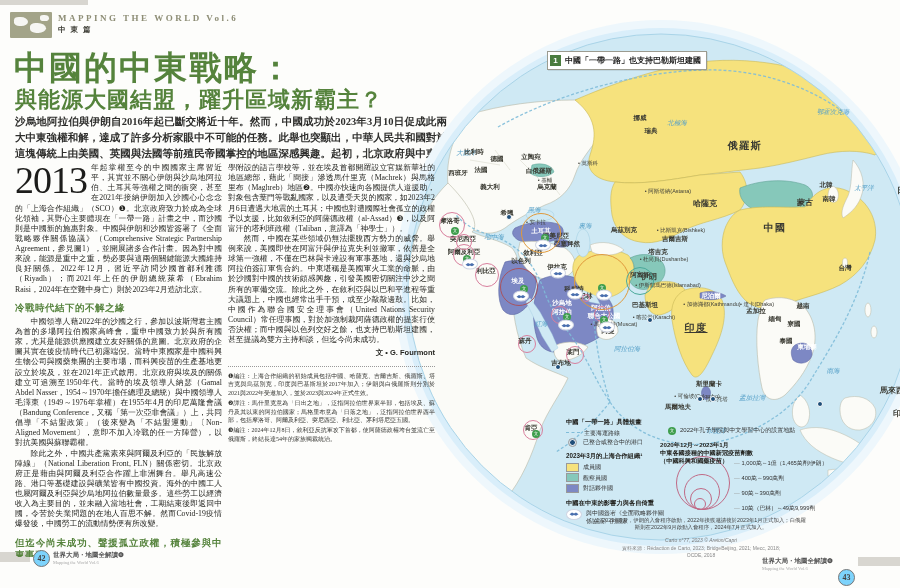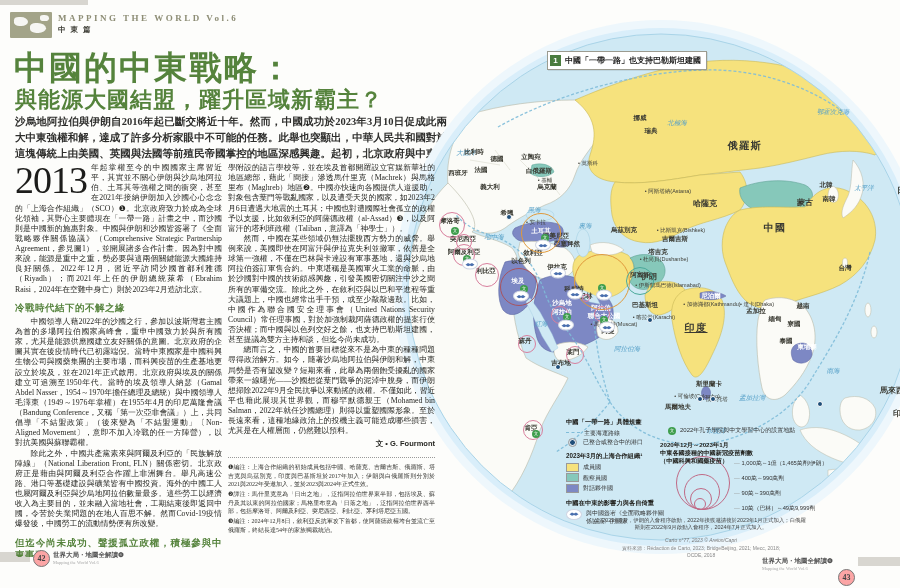--- a/index.html
+++ b/index.html
@@ -24,21 +24,21 @@
   #col2{left:228px;height:410px;}
   .col p{margin:0;}
   .col p.ind{text-indent:2em;}
   .dropcap{float:left;font-size:38px;line-height:.82;padding:2px 4px 0 0;font-weight:400;color:#1d1d1b;letter-spacing:-1px;}
   .subhead{margin:7px 0 3px 0;font-size:9.5px;font-weight:bold;color:#55833c;letter-spacing:.5px;}
   #byline{text-align:right;font-family:"Liberation Sans",sans-serif;font-weight:bold;font-size:7.5px;margin-top:3px;}
   #fn-divider{border-top:1px dotted #999;margin:8px 0 5px 0;}
   #footnotes p{margin:0 0 2px 0;font-size:6px;line-height:1.4;text-align:justify;color:#33332f;}
   
   .pagenum{position:absolute;width:15px;height:15px;border:1.4px double #777;border-radius:50%;
-           text-align:center;font-size:8px;line-height:15px;font-weight:bold;color:#444;background:#fca5a5;z-index:6;}
+           text-align:center;font-size:8px;line-height:15px;font-weight:bold;color:#444;background:#7dd3fc;z-index:6;}
   .footer-title{position:absolute;font-size:6.5px;font-weight:bold;color:#555;white-space:nowrap;z-index:6;}
   .footer-sub{position:absolute;font-size:4.5px;color:#aaa;white-space:nowrap;z-index:6;}
   
   #map-svg{position:absolute;left:0;top:0;z-index:1;}
   #map-overlay{position:absolute;left:0;top:0;width:900px;height:588px;z-index:2;pointer-events:none;}
   .mlabel{position:absolute;transform:translate(-50%,-50%);white-space:nowrap;
           font-family:"Liberation Sans","DejaVu Sans",sans-serif;}
   .ml-s{color:#56a0c8;font-style:italic;font-size:6.5px;}
   .ml-c{color:#3a3a32;font-weight:bold;font-size:6.5px;}
   .ml-m{color:#3a3a32;font-weight:bold;font-size:8px;margin-left:48px;}
@@ -417,21 +417,20 @@
     <div class="subhead">冷戰時代結下的不解之緣</div>
     <p class="ind">中國領導人藉2022年的沙國之行，參加以波斯灣君主國為首的多場阿拉伯國家高峰會，重申中國致力於與所有國家，尤其是能源供應國建立友好關係的意圖。北京政府的企圖其實在後疫情時代已初露端倪。當時中東國家是中國科興生物公司與國藥集團的主要市場，而科興疫苗的生產基地更設立於埃及，並在2021年正式啟用。北京政府與埃及的關係建立可追溯至1950年代。當時的埃及領導人納瑟（Gamal Abdel Nasser，1954～1970年擔任總理及總統）與中國領導人毛澤東（1949～1976年掌權）在1955年4月的印尼萬隆會議（Bandung Conference，又稱「第一次亞非會議」）上，共同倡導「不結盟政策」（後來變為「不結盟運動」〔Non-Aligned Movement〕，意即不加入冷戰的任一方陣營），以對抗美國與蘇聯霸權。</p>
     <p class="ind">除此之外，中國共產黨素來與阿爾及利亞的「民族解放陣線」（National Liberation Front, FLN）關係密切。北京政府正是藉由與阿爾及利亞合作躍上非洲舞台。舉凡高速公路、港口等基礎建設與礦業皆有中國投資。海外的中國工人也屬阿爾及利亞與沙烏地阿拉伯數量最多。這些勞工以經濟收入為主要目的，並未融入當地社會，工期結束後即返回中國，令苦於失業問題的在地人百思不解。然而Covid-19疫情爆發後，中國勞工的流動情勢便有所改變。</p>
     <div class="subhead">但迄今尚未成功、聲援孤立政權，積極參與中東事務</div>
 
   </div>
 
   <div class="col" id="col2">
     <p>學附設的語言學校等，並在埃及首都開羅設立官媒新華社的地區總部，藉此「間接」滲透馬什里克（Machrek）與馬格里布（Maghreb）地區❷。中國亦快速向各國提供人道援助，對象包含葉門等戰亂國家，以及遭受天災的國家，如2023年2月6日遭遇大地震的土耳其；中國也對遭國際社會孤立的政權予以支援，比如敘利亞的阿薩德政權（al-Assad）❸，以及阿富汗的塔利班政權（Taliban，意譯為「神學士」）。</p>
     <p class="ind">然而，中國在某些領域仍無法擺脫西方勢力的威脅。舉例來說，美國即使在阿富汗與伊拉克失利並撤軍，依舊是全球第一強權，不僅在巴林與卡達設有軍事基地，還與沙烏地阿拉伯簽訂軍售合約。中東堪稱是美國軍火工業的命脈，由於沙國對中國的技術頗感興趣，引發美國密切關注中沙之間所有的軍備交流。除此之外，在敘利亞與以巴和平進程等重大議題上，中國也經常出手干預，或至少敲敲邊鼓。比如，中國作為聯合國安全理事會（United Nations Security Council）常任理事國，對於加強制裁阿薩德政權的提案行使否決權；而中國與以色列交好之餘，也支持巴勒斯坦建國，甚至提議為雙方主持和談，但迄今尚未成功。</p>
-    <p class="ind">總而言之，中國的首要目標從來不是為中東的種種問題尋得政治解方。如今，隨著沙烏地阿拉伯與伊朗和解，中東局勢是否有望改變？短期來看，此舉為兩個飽受擾亂的國家帶來一線曙光——沙國想從葉門戰爭的泥淖中脫身，而伊朗想掃除2022年9月全民抗爭以來動搖的政權。不僅如此，習近平也藉此展現其世界觀，而穆罕默德親王（Mohamed bin Salman，2022年就任沙國總理）則得以重塑國際形象。至於長遠來看，這種地緣政治上的投機主義可能造成哪些損害，尤其是在人權層面，仍然難以預料。</p>
     <div id="byline">文 • G. Fourmont</div>
     <div id="fn-divider"></div>
     <div id="footnotes">
         <p>❶編注：上海合作組織的初始成員包括中國、哈薩克、吉爾吉斯、俄羅斯、塔吉克與烏茲別克，印度與巴基斯坦於2017年加入；伊朗與白俄羅斯則分別於2021與2022年受邀加入，並於2023與2024年正式生效。</p>
         <p>❷譯注：馬什里克意為「日出之地」，泛指阿拉伯世界東半部，包括埃及、蘇丹及其以東的阿拉伯國家；馬格里布意為「日落之地」，泛指阿拉伯世界西半部，包括摩洛哥、阿爾及利亞、突尼西亞、利比亞、茅利塔尼亞五國。</p>
         <p>❸編注：2024年12月8日，敘利亞反抗軍攻下首都，使阿薩德政權垮台並流亡至俄羅斯，終結長達54年的家族獨裁統治。</p>
       </div>
   </div>
 
   <div class="pagenum" style="left:33px;top:550px;">42</div>

